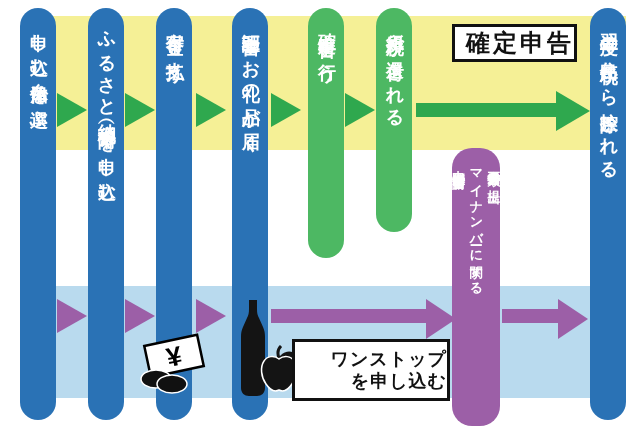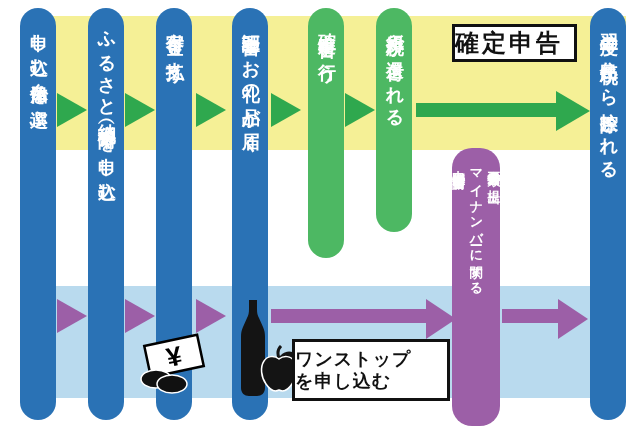--- a/index.html
+++ b/index.html
@@ -45,21 +45,21 @@
   .g-t { top:93px; } .g-s { top:103px; }
   .p-t { top:299px; } .p-s { top:309px; }
   .a1 { left:57px; }  .a2 { left:125px; } .a3 { left:196px; }
   .a4 { left:271px; } .a5 { left:345px; }
   .gls { left:416px; width:142px; } .glh { left:556px; top:91px; }
   .pl1s { left:271px; width:156px; } .pl1h { left:426px; }
   .pl2s { left:502px; width:58px; }  .pl2h { left:558px; }
 
   
   .labelbox { position:absolute; background:#fff; border:3px solid var(--label-border,#111);
-              z-index:6; display:flex; flex-direction:column; align-items:flex-start;
+              z-index:6; display:flex; flex-direction:column; align-items:flex-end;
               justify-content:center; font-weight:bold; color:#111; text-align:center; }
   .kakutei { left:452px; top:24px; width:125px; height:38px; font-size:24px; letter-spacing:3px; }
   .onestop { left:292px; top:339px; width:158px; height:62px; font-size:18px; line-height:1.25; letter-spacing:1px; }
 
   
   .icon { position:absolute; z-index:5; }
   .money  { left:138px; top:326px; }
   .bottle { left:238px; top:299px; }
   .apple  { left:258px; top:345px; }
   .money text { font-family:"Liberation Sans","DejaVu Sans",sans-serif; }

